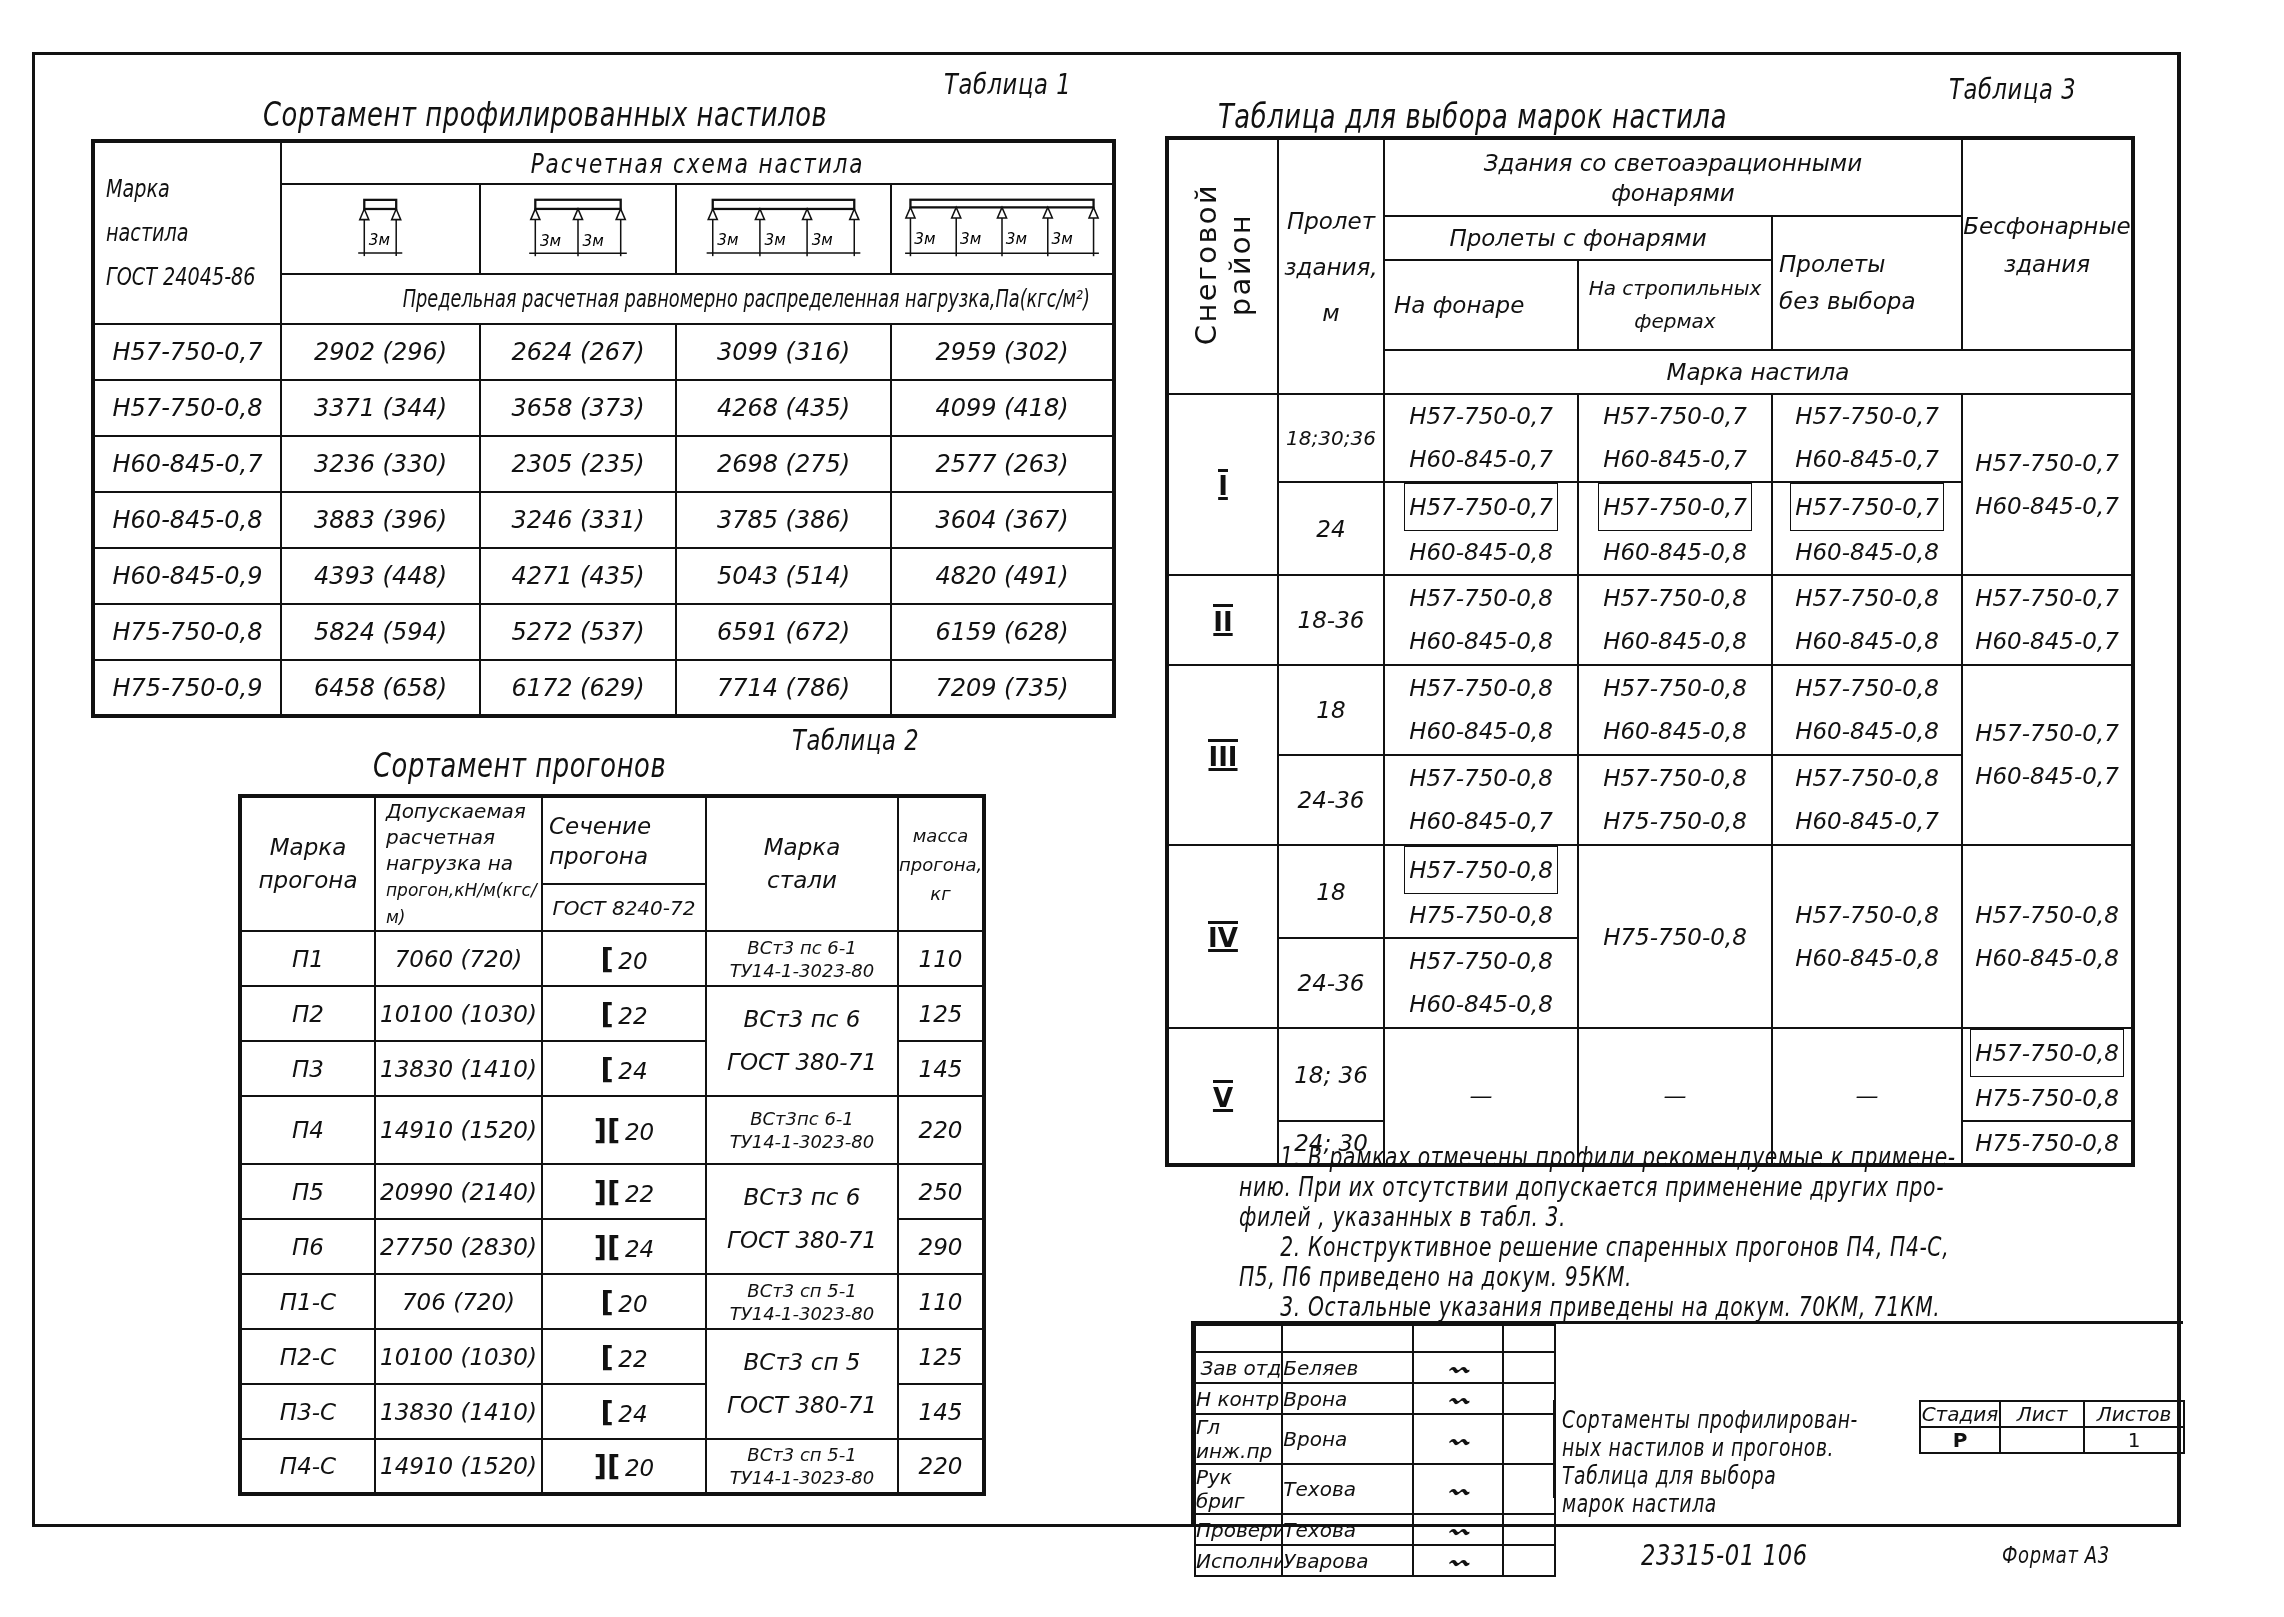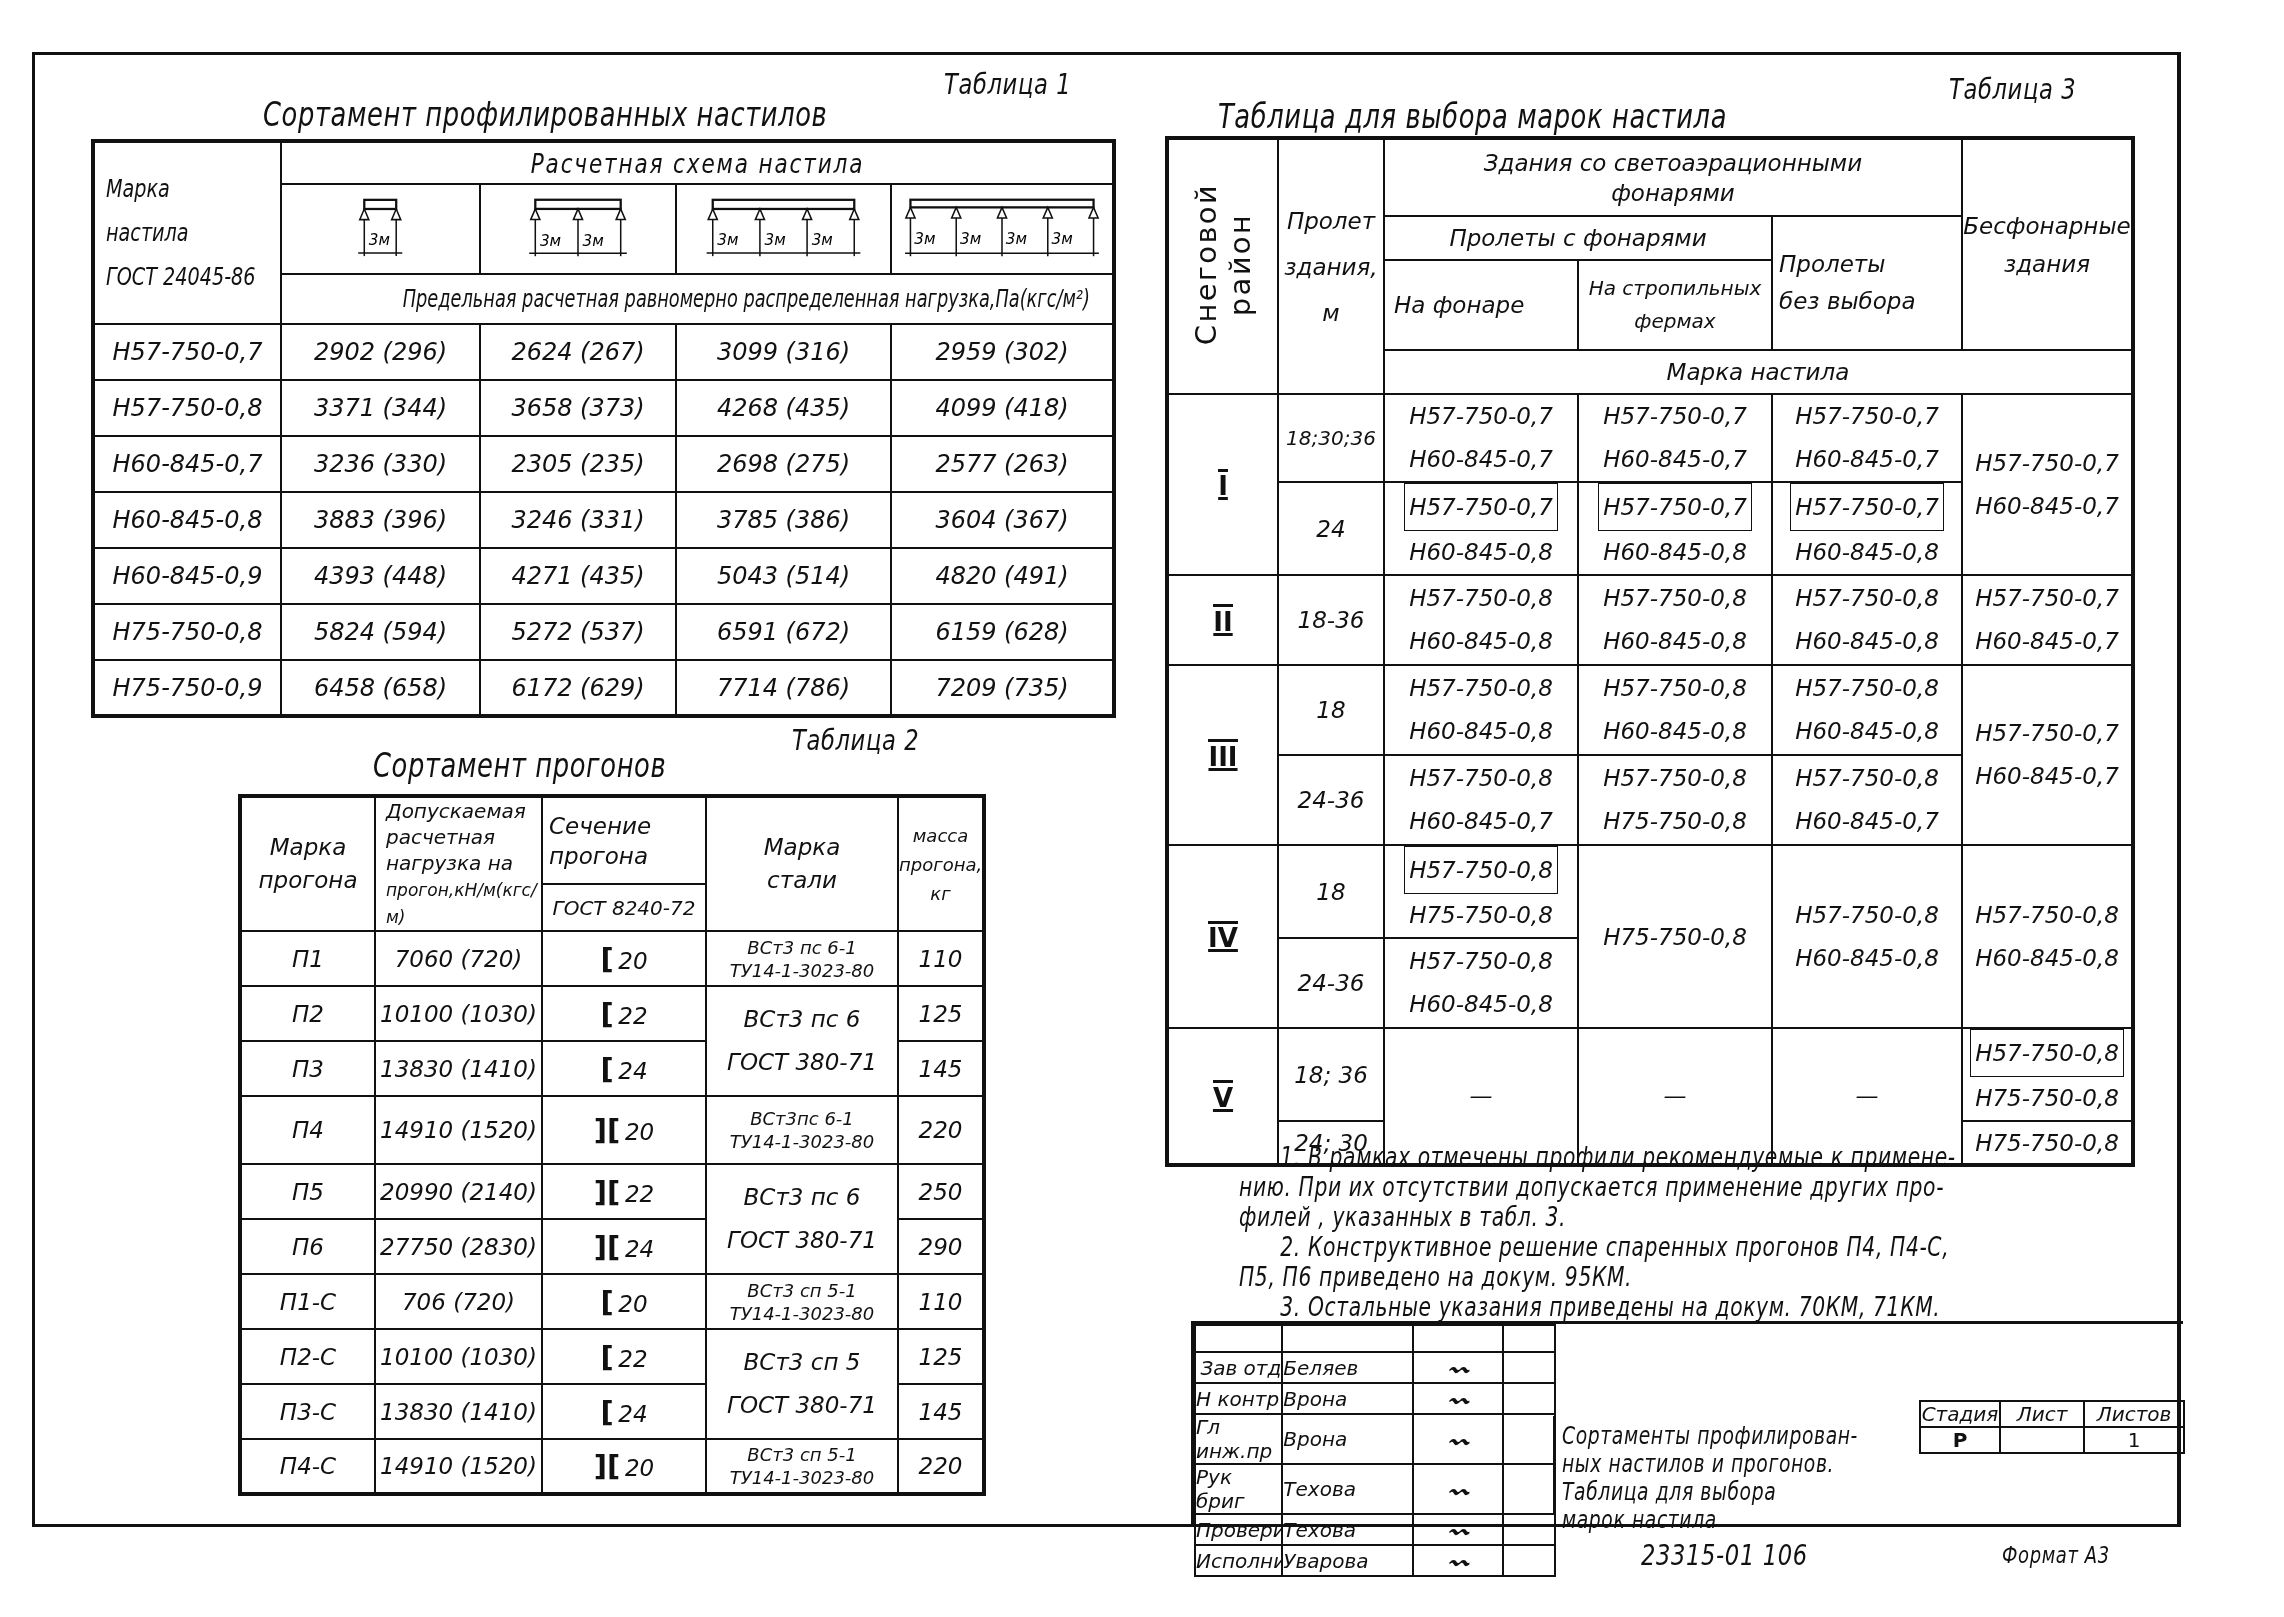--- a/index.html
+++ b/index.html
@@ -420,21 +420,21 @@
           <td></td>
         </tr>
     <tr style="height:25px">
           <td style="text-align:left">Исполнил</td>
           <td style="text-align:left">Уварова</td>
           <td>〰</td>
           <td></td>
         </tr>
   </tbody>
     </table>
-  <div class="abs" style="left:359px; top:92px; width:365px; height:98px; border-left:3px solid #111; box-sizing:border-box; padding:6px 0 0 6px; font-size:24px; line-height:28px; font-style:italic;">
+  <div class="abs" style="left:359px; top:76px; width:365px; height:98px; border-left:3px solid #111; box-sizing:border-box; padding:6px 0 0 6px; font-size:24px; line-height:28px; font-style:italic;">
     <div class="hand">Сортаменты профилирован-</div>
     <div class="hand">ных настилов и прогонов.</div>
     <div class="hand">Таблица для выбора</div>
     <div class="hand">марок настила</div>
   </div>
   <table class="tb" style="left:725px; top:76px; width:264px; height:49px;">
     <colgroup>
         <col style="width:80px">
         <col style="width:84px">
         <col style="width:100px">

